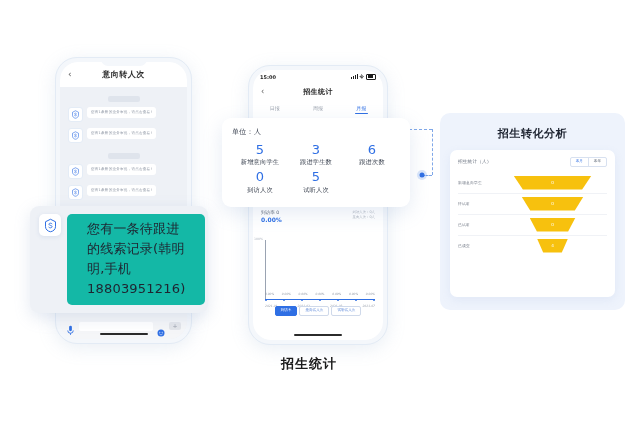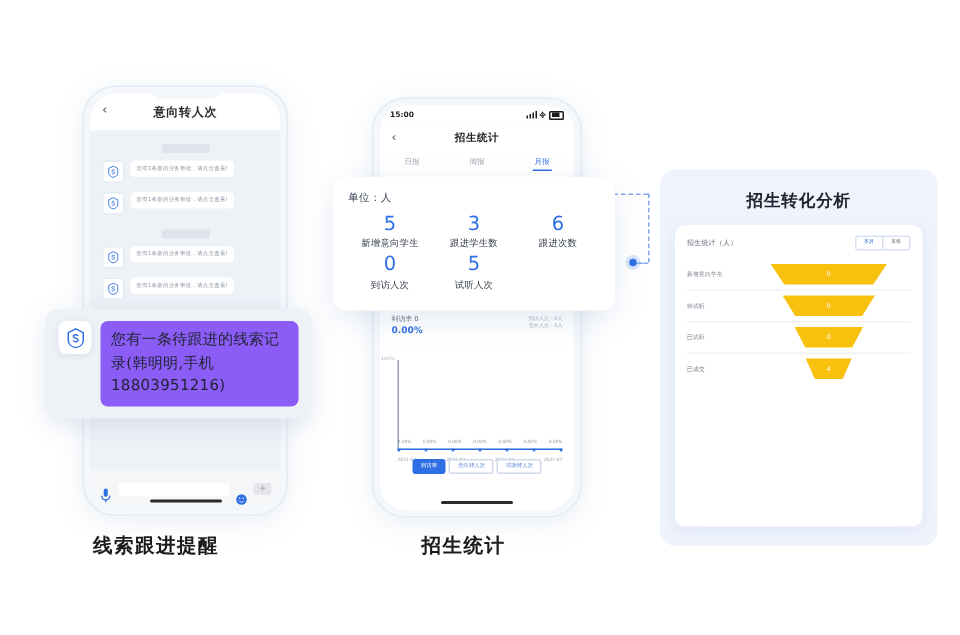--- a/index.html
+++ b/index.html
@@ -177,24 +177,24 @@
     width: 22px; height: 22px;
     flex: 0 0 22px;
     background: #ffffff;
     border-radius: 5px;
     box-shadow: 0 1px 4px rgba(120,150,200,.18);
     display: flex;
     align-items: center;
     justify-content: center;
   }
   .toast-bubble {
-    background: #8b5cf6;
+    background: #14b8a6;
     border-radius: 5px;
-    padding: 5px 7px;
-    font-size: 10px;
+    padding: 5px 20px;
+    font-size: 13px;
     line-height: 1.55;
     color: #1f2430;
     flex: 1;
     letter-spacing: .2px;
   }
 
   
   #phone2 { left: 248px; top: 65px; width: 138px; height: 278px; }
 
   .status-bar {
@@ -399,21 +399,21 @@
     line-height: 1;
   }
   .cbtn.on { background:#2f6fe4; color:#fff; border-color:#2f6fe4; }
 
   
   #panel {
     position: absolute;
     left: 440px;
     top: 113px;
     width: 185px;
-    height: 251px;
+    height: 197px;
     background: #eef3fc;
     border-radius: 10px;
     z-index: 12;
   }
   .panel-title {
     text-align: center;
     font-size: 11px;
     font-weight: bold;
     color: #1d2330;
     margin-top: 13px;
@@ -769,16 +769,15 @@
         <div class="f-row">
           <span class="fl">已成交</span>
           <span class="f-shape-wrap">
             <span class="f-shape" style="width:31px; clip-path: polygon(0 0, 100% 0, 80% 100%, 20% 100%);">4</span>
           </span>
         </div>
       </div>
     </div>
   </div>
 
-  <div class="caption" id="cap1">线索跟进提醒</div>
   <div class="caption" id="cap2">招生统计</div>
 
 </div>
 
 </body></html>

